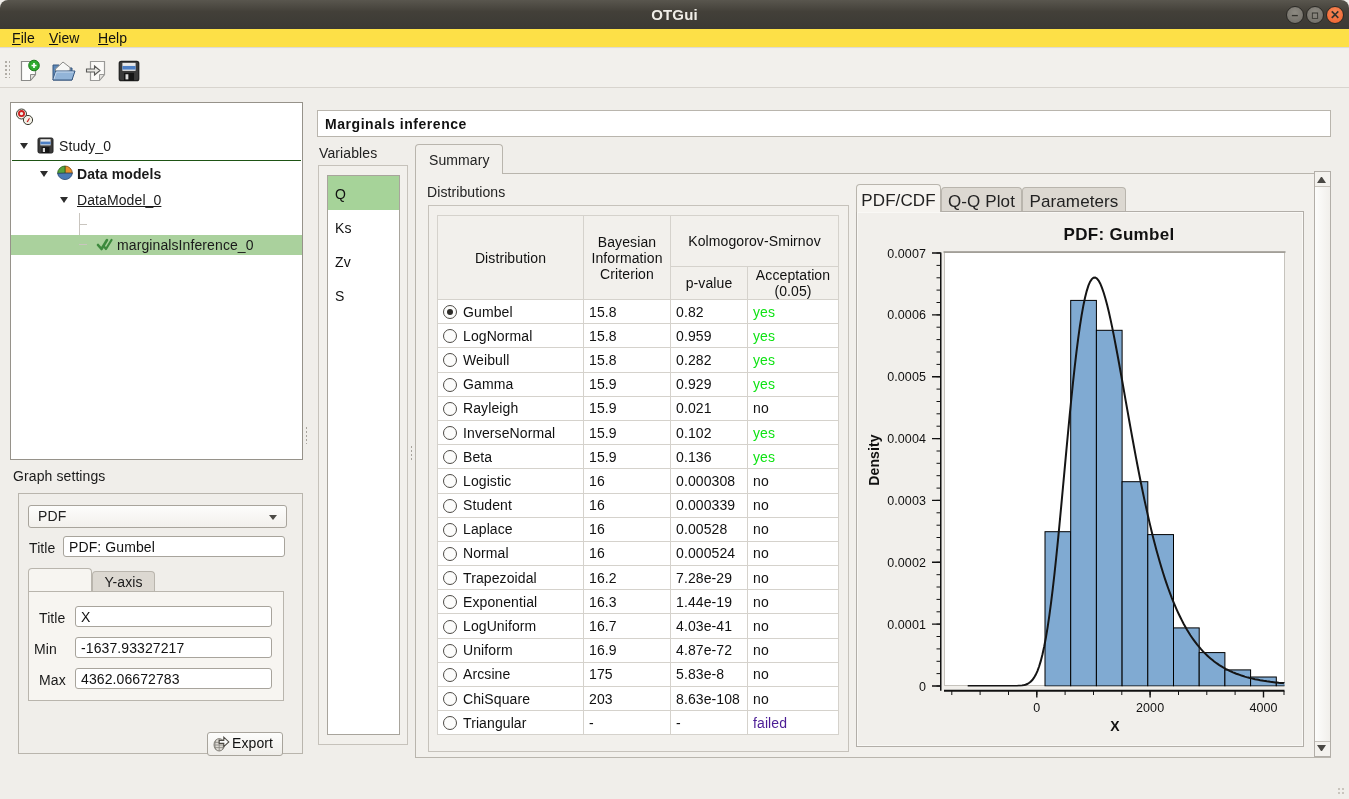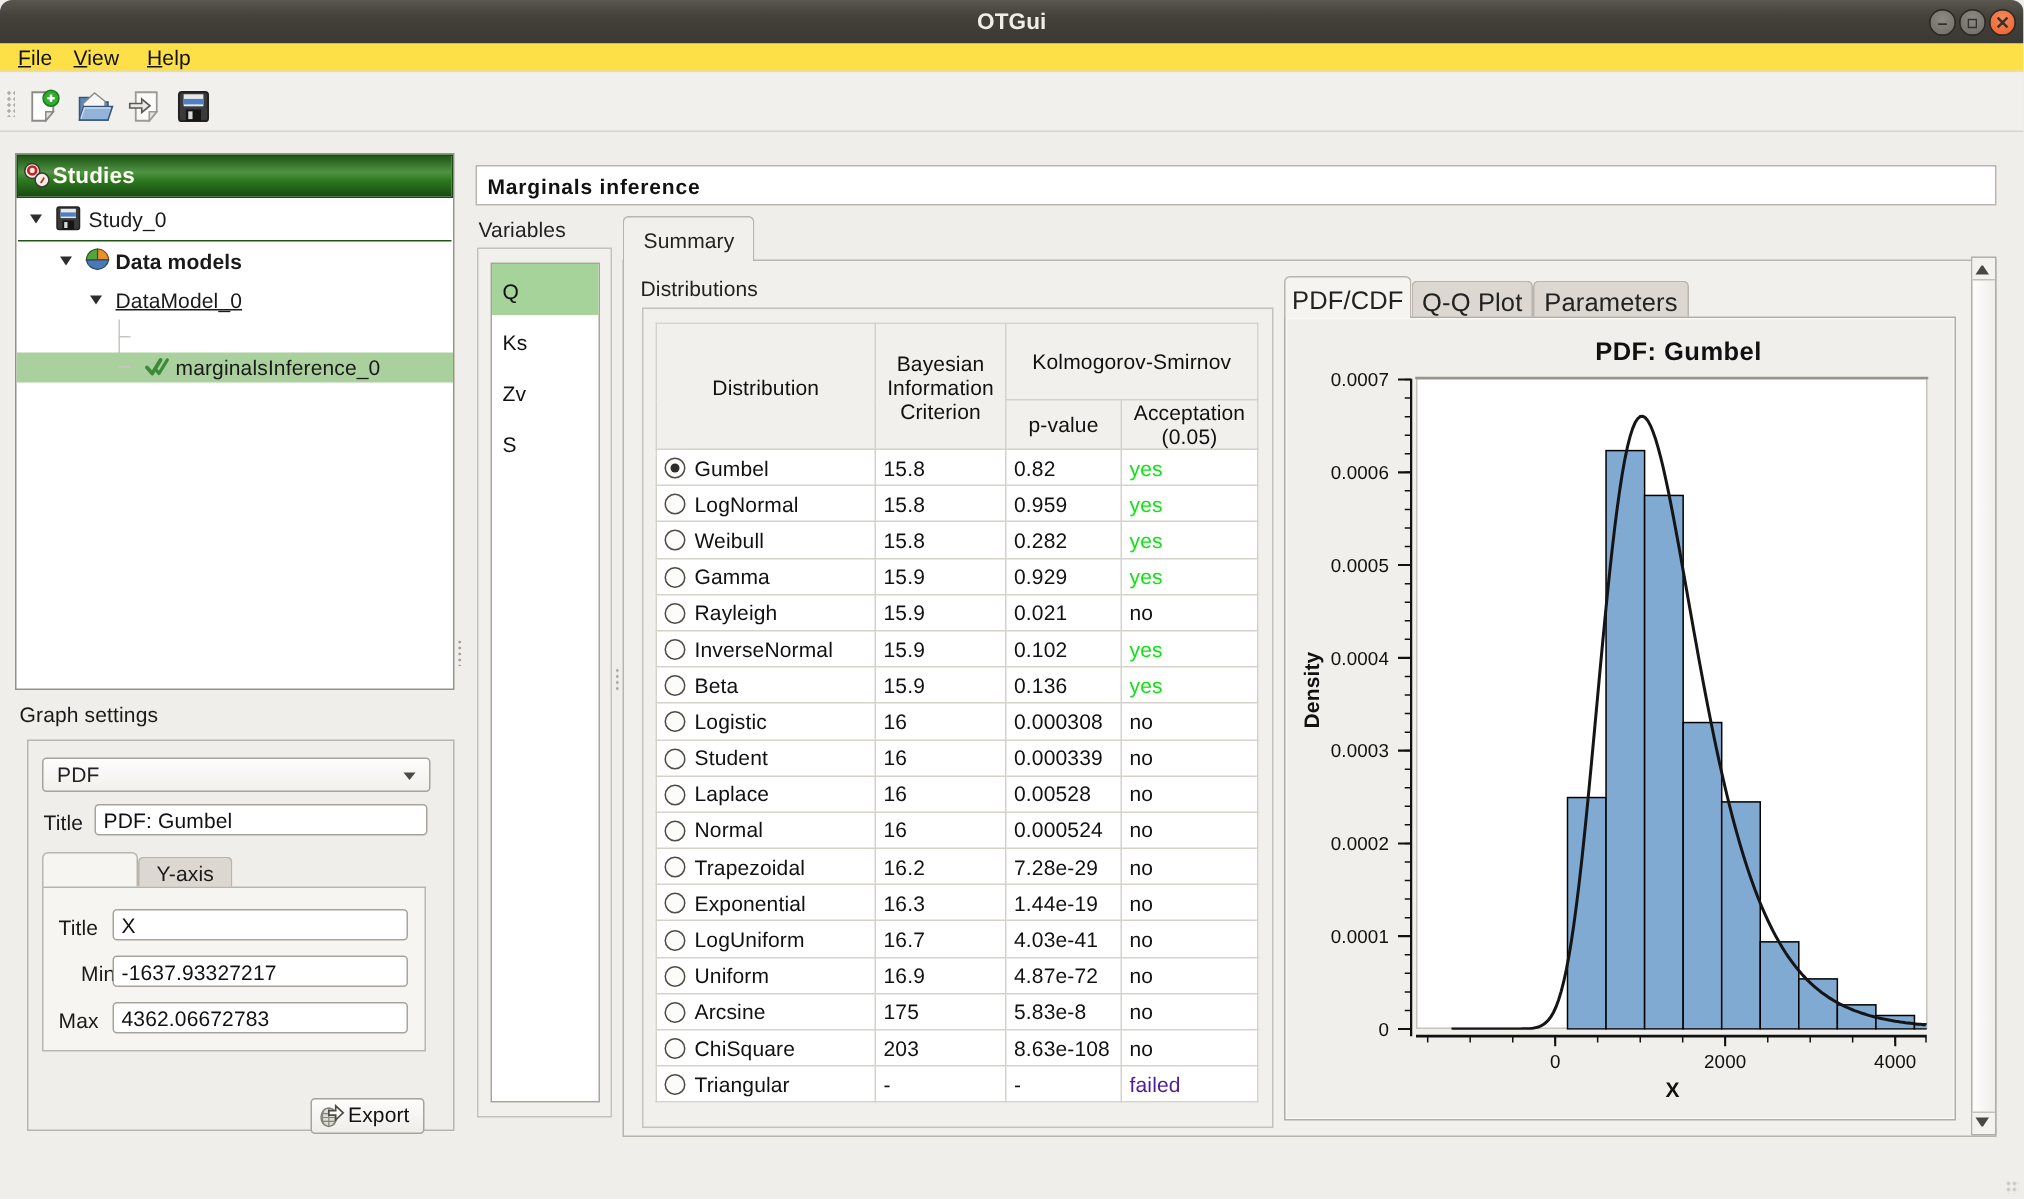--- a/index.html
+++ b/index.html
@@ -126,23 +126,20 @@
   <svg width="22" height="22" style="position:absolute;left:118px;top:11px;" viewBox="0 0 17 17">
     <rect x="1" y="1" width="15" height="15" rx="1.5" fill="#3a3a3a" stroke="#222"></rect>
     <rect x="3.4" y="2.2" width="10.2" height="6.2" fill="#e8e8e8"></rect>
     <rect x="3.4" y="4.6" width="10.2" height="2.8" fill="#4d7fc4"></rect>
     <rect x="4.6" y="10" width="7.8" height="6" fill="#151515"></rect>
     <rect x="5.8" y="11" width="2.2" height="4" fill="#d9d9d9"></rect>
   </svg>
 </div>
 
 <div id="treepanel" class="abs">
-  <div id="treehead">
-      <div class="t">Studies</div>
-    </div>
   <svg width="22" height="20" style="position:absolute;left:3px;top:4px;" viewBox="0 0 22 20">
     <circle cx="7.5" cy="7" r="5" fill="#f2f0e6" stroke="#3a3a30" stroke-width="1"></circle>
     <circle cx="7.5" cy="6.6" r="2.6" fill="none" stroke="#cc1f1f" stroke-width="1.8"></circle>
     <circle cx="14" cy="13" r="4.6" fill="#f2f0e6" stroke="#3a3a30" stroke-width="1"></circle>
     <path d="M12.6,14.8 L15.2,10.8 L15.8,11.8 L13.8,15.2 Z" fill="#cc1f1f"></path>
   </svg>
   <div class="row" style="top:30px;">
     <span class="tri" style="left:9px; top:10px;"></span>
     <svg width="17" height="17" style="position:absolute;left:26px;top:4px;" viewBox="0 0 17 17">
       <rect x="1" y="1" width="15" height="15" rx="1.5" fill="#3a3a3a" stroke="#222"></rect>
@@ -186,21 +183,21 @@
     <span class="ct">PDF</span>
     <span class="arrow"></span>
   </div>
 <div class="flabel" style="left:29px; top:540px;">Title</div>
 <div class="input" style="left:63px; top:536px; width:222px; height:21px;">PDF: Gumbel</div>
 <div class="tab active abs" style="left:28px; top:568px; width:64px; height:24px; padding-top:20px;">X-axis</div>
 <div class="tab inactive abs" style="left:92px; top:571px; width:63px; height:21px; padding-top:2px;">Y-axis</div>
 <div id="xy-pane" class="abs"></div>
 <div class="flabel" style="left:39px; top:610px;">Title</div>
 <div class="input" style="left:75px; top:606px; width:197px; height:21px;">X</div>
-<div class="flabel" style="left:34px; top:641px;margin-left:20px;">Min</div>
+<div class="flabel" style="left:34px; top:641px;">Min</div>
 <div class="input" style="left:75px; top:637px; width:197px; height:21px;">-1637.93327217</div>
 <div class="flabel" style="left:39px; top:672px;">Max</div>
 <div class="input" style="left:75px; top:668px; width:197px; height:21px;">4362.06672783</div>
 <div id="export-btn" class="abs">
     <svg width="17" height="17" viewBox="0 0 17 17" style="position:absolute;left:5px;top:3px;">
 <ellipse cx="6.2" cy="8.8" rx="5.2" ry="6.2" fill="#dddad4" stroke="#807d76" stroke-width="1"></ellipse>
 <path d="M1.2,6.4 L11.2,6.4 M1,9 L11.4,9 M1.4,11.6 L11,11.6 M6.2,2.6 L6.2,15 M2.9,3.8 C1.6,7 1.6,10.6 2.9,13.8 M9.5,3.8 C10.8,7 10.8,10.6 9.5,13.8" fill="none" stroke="#87847d" stroke-width="0.8"></path>
 <path d="M5.2,5.6 L9.8,5.6 L9.8,2.4 L14.8,7.1 L9.8,11.8 L9.8,8.6 L5.2,8.6 Z" fill="#fcfcfb" stroke="#4e4b45" stroke-width="1.1" transform="translate(1,-1.2)"></path>
 </svg>
     <span style="position:absolute; left:24px; top:2px; font-size:14px;">Export</span>

